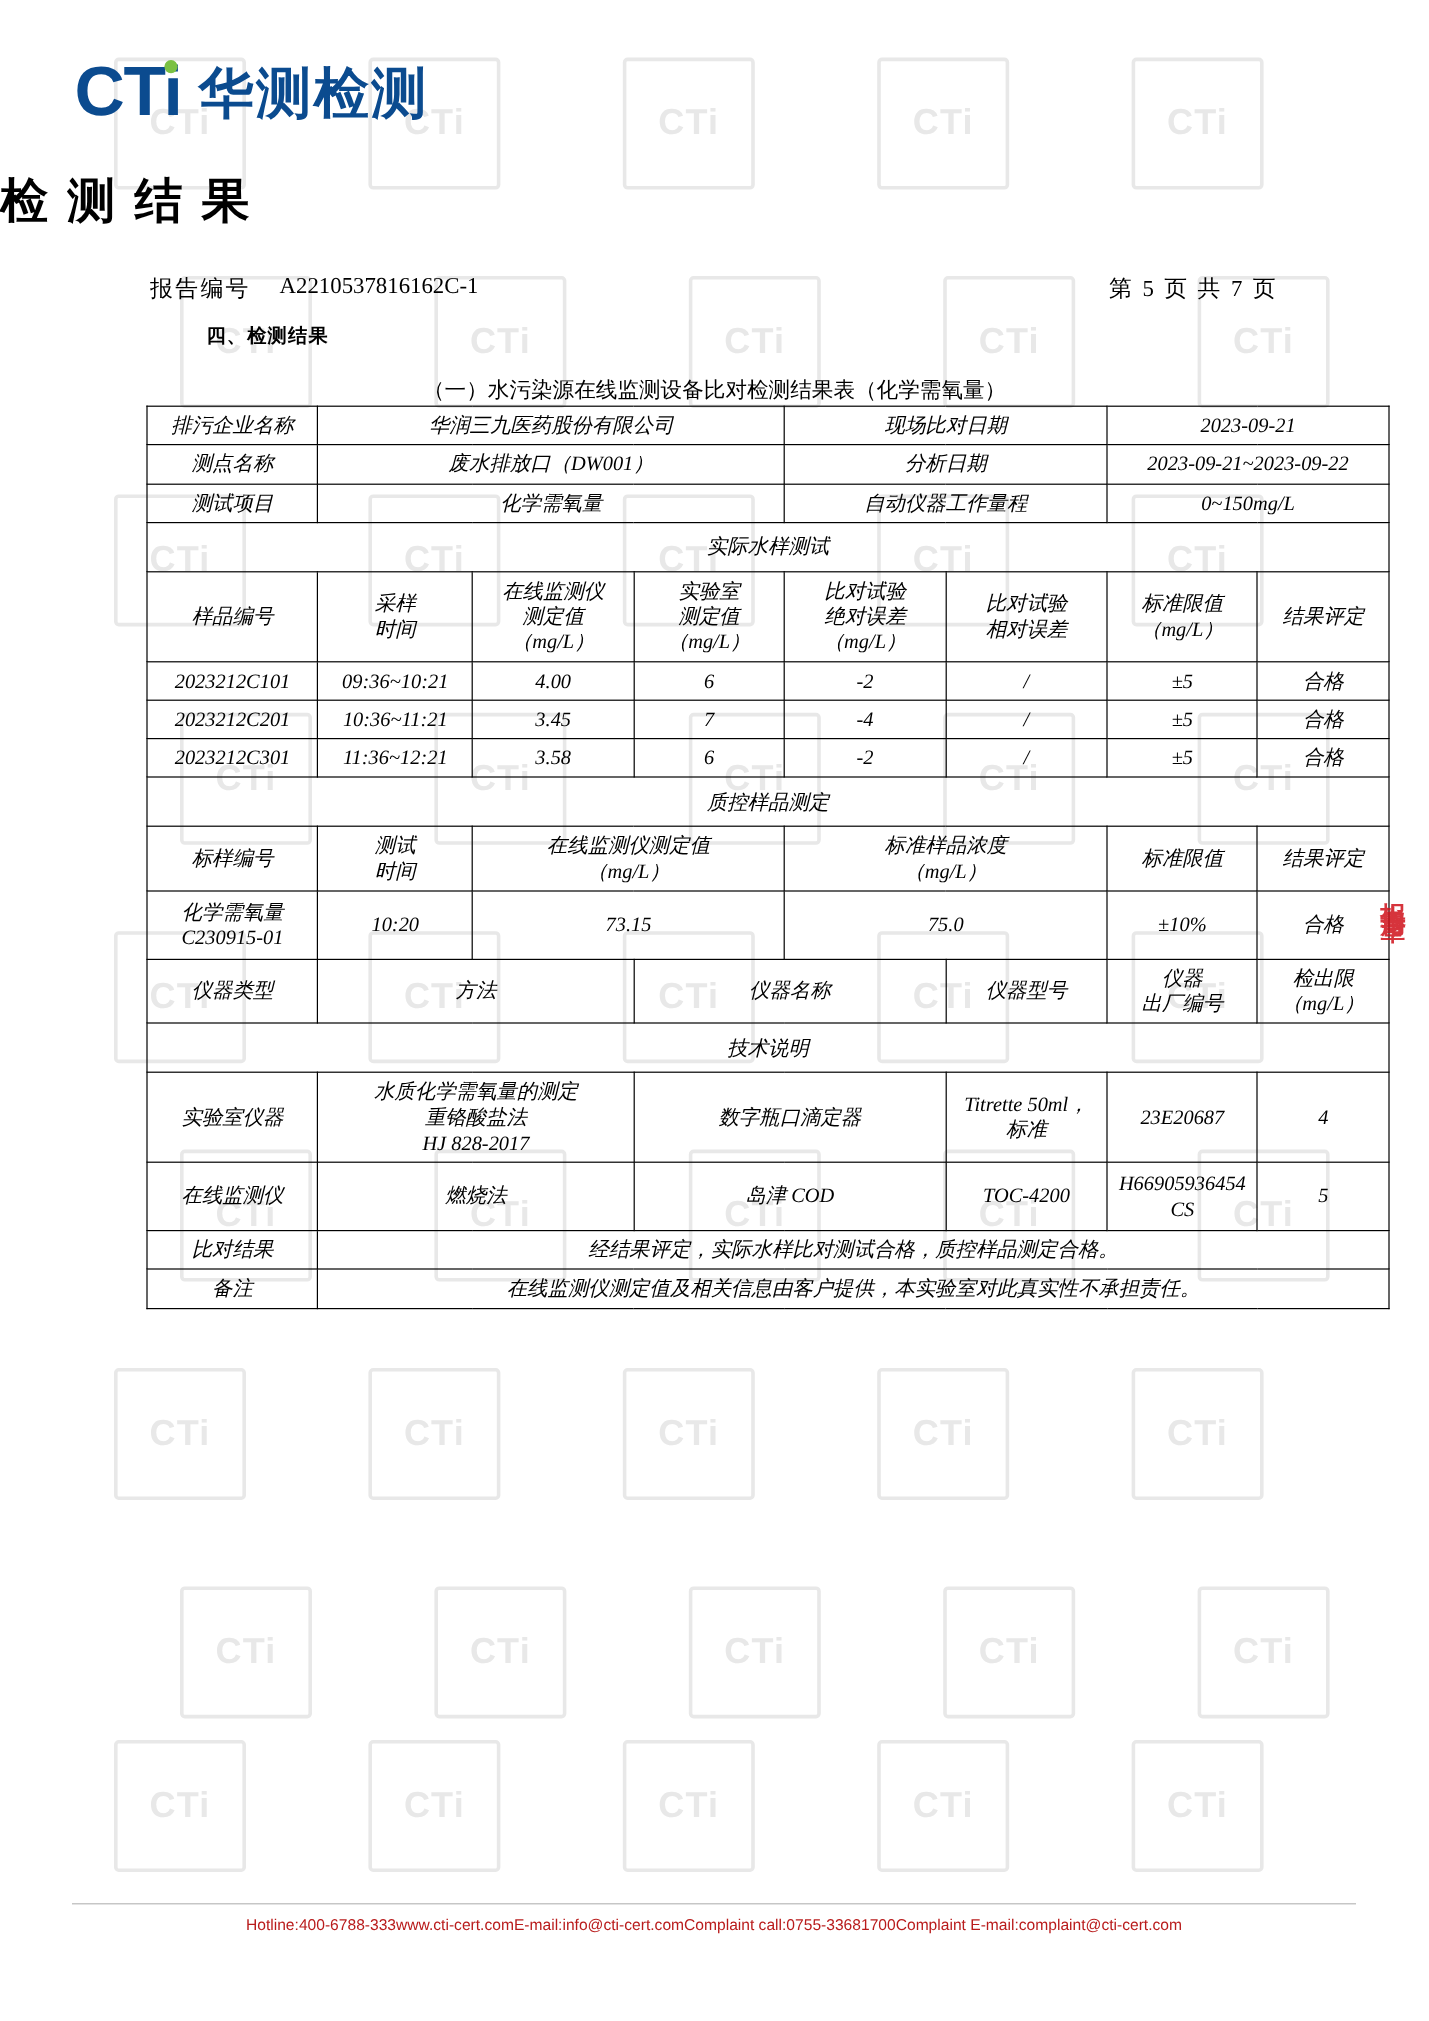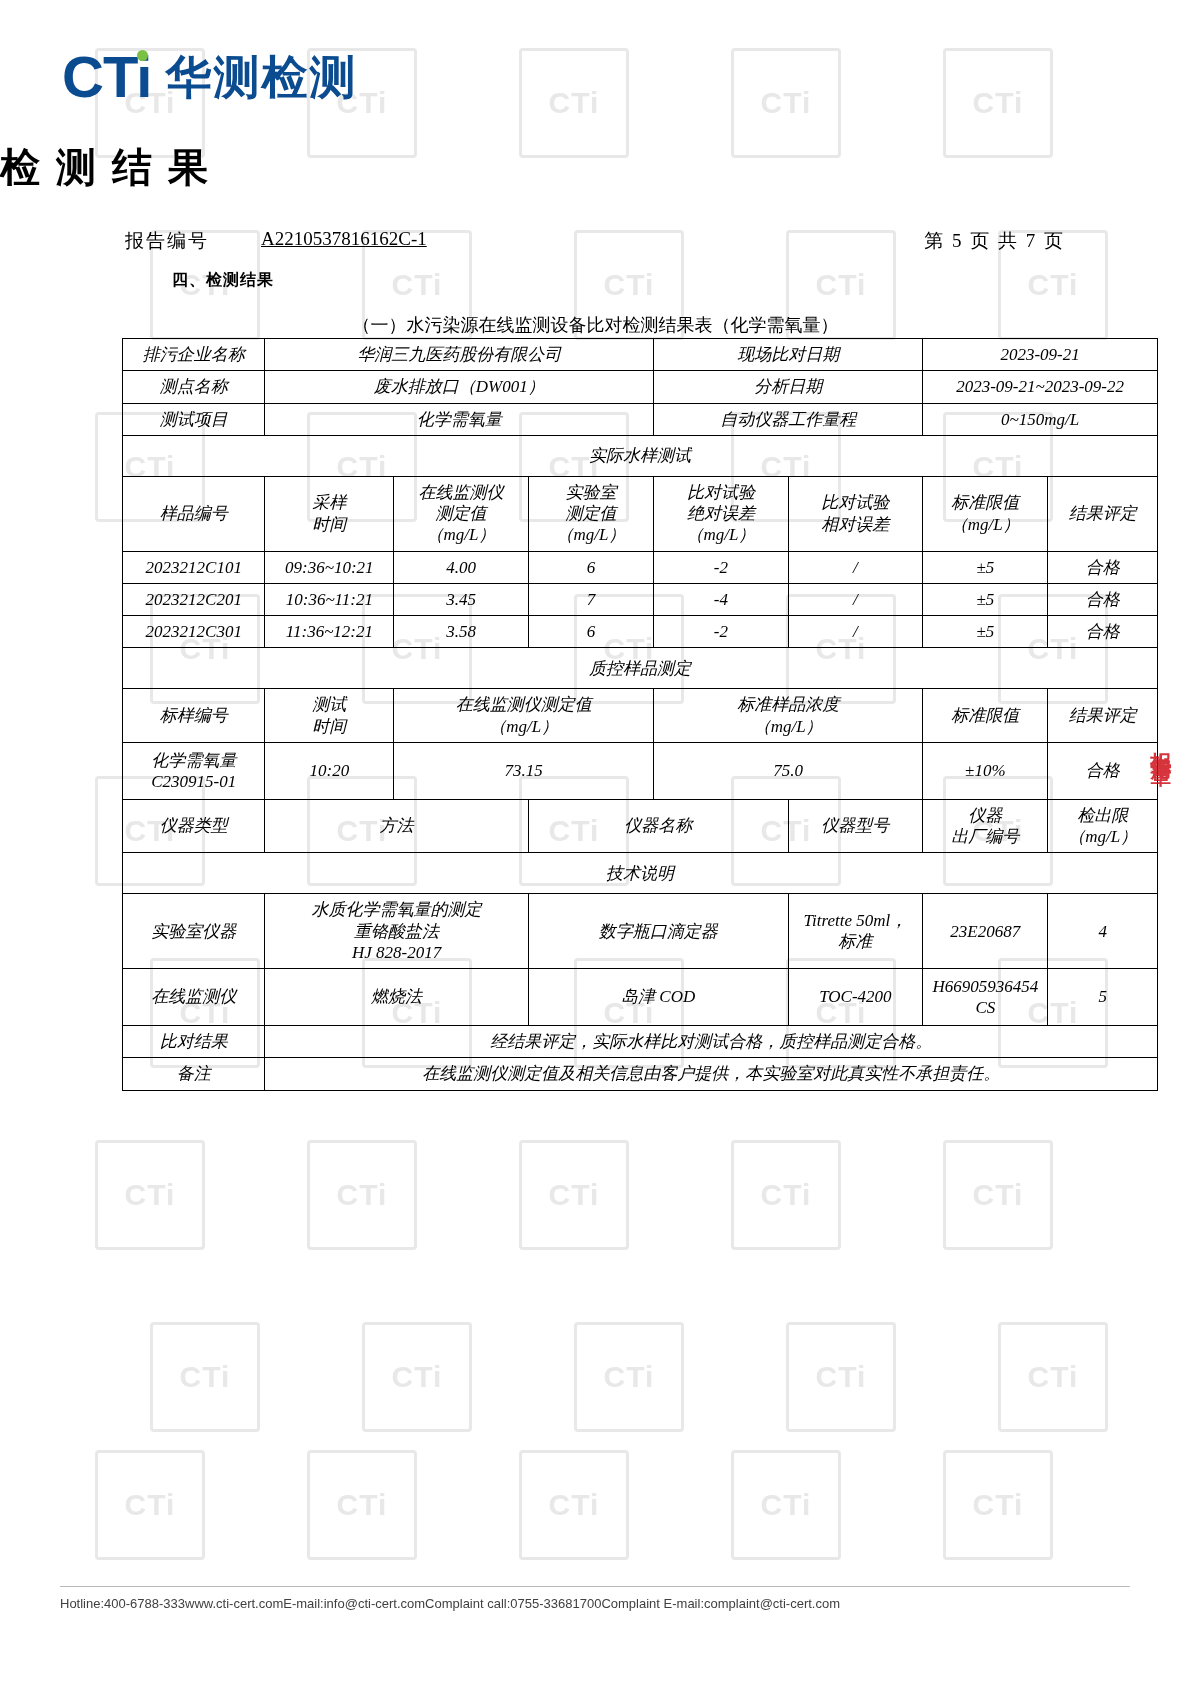--- a/index.html
+++ b/index.html
@@ -96,21 +96,21 @@
     left: 125px;
     width: 940px;
     display: flex;
     justify-content: space-between;
     align-items: baseline;
     font-size: 19px;
     z-index: 3;
   }
   .report-left { display: flex; }
   .report-no-label { letter-spacing: 2px; }
-  .report-no-value { margin-left: 52px; font-family: "Liberation Serif", serif; text-decoration: underline; }
+  .report-no-value { margin-left: 24px; font-family: "Liberation Serif", serif; }
   .page-info { letter-spacing: 2px; }
 
   .section-title {
     position: absolute;
     top: 270px;
     left: 172px;
     font-size: 16px;
     font-weight: bold;
     letter-spacing: 1px;
     z-index: 3;
@@ -174,24 +174,24 @@
 
   
   .footer {
     position: absolute;
     left: 60px;
     top: 1586px;
     width: 1070px;
     border-top: 1px solid #b9b9b9;
     padding-top: 9px;
     display: flex;
-    justify-content: flex-start;
+    justify-content: center;
     font-family: "Liberation Sans", sans-serif;
     font-size: 13px;
-    color: #404040;
+    color: #b91c1c;
     z-index: 3;
   }
   .footer span { white-space: nowrap; }
 </style>
 </head>
 <body>
 
 <div class="watermarks">
     <div class="wm" style="left: 95px; top: 48px;">CTi</div>
     <div class="wm" style="left: 307px; top: 48px;">CTi</div>

